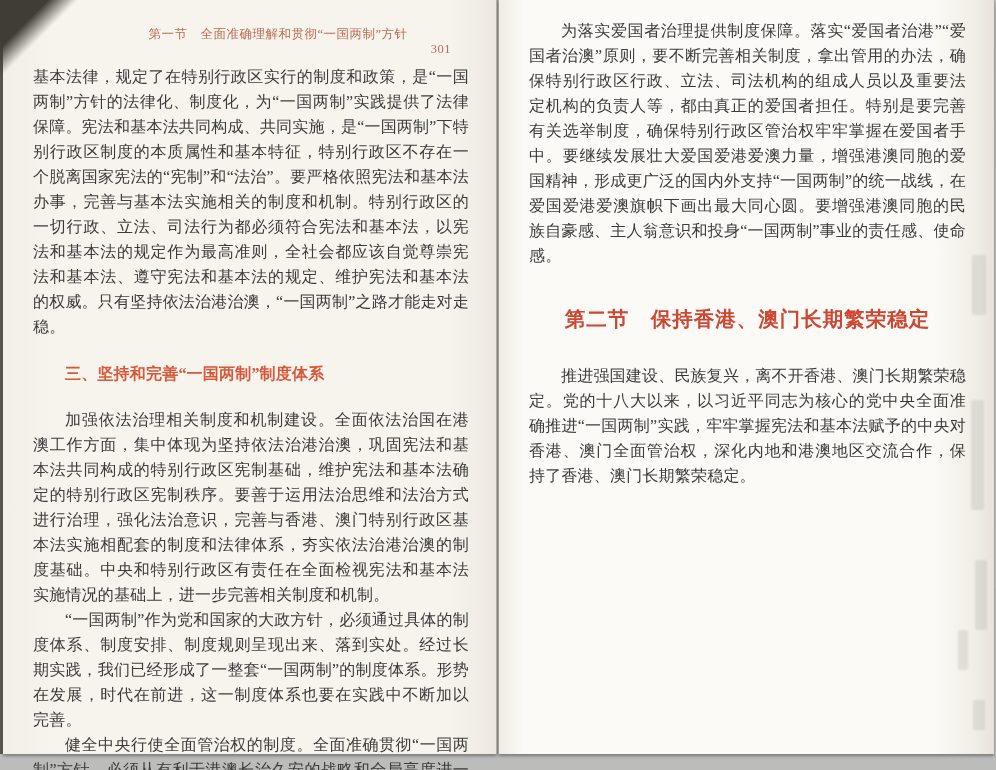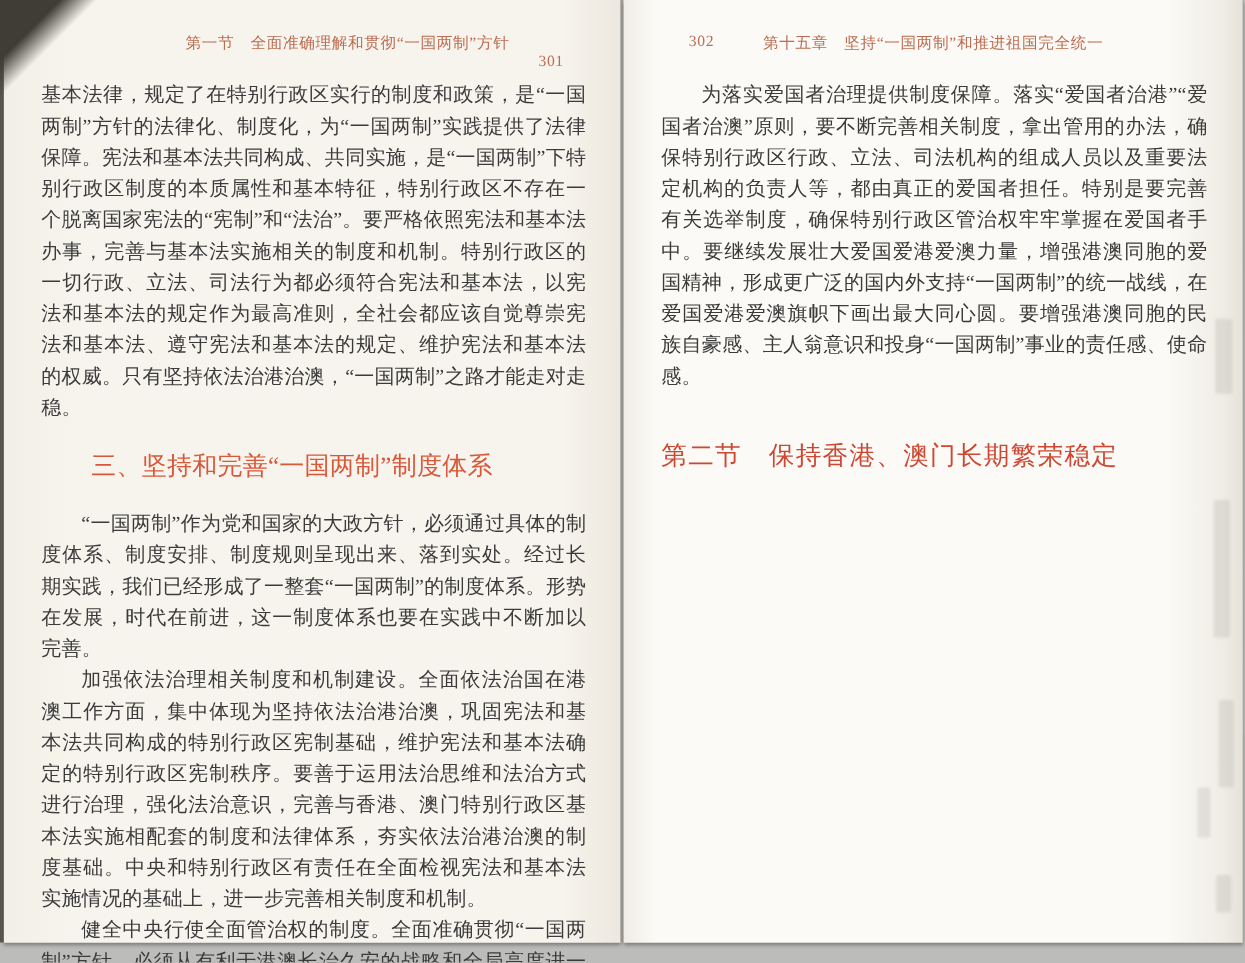--- a/index.html
+++ b/index.html
@@ -56,31 +56,32 @@
     line-height:25px;
     color:#3b3b3b;
     text-align:justify;
     text-justify:inter-ideograph;
     letter-spacing:0.2px;
   }
   .para { margin:0; }
   .para.indent { text-indent:2em; }
   .subsection-heading {
     color:#d8583a;
-    font-weight:normal;
-    font-size:20px;
+    font-weight:bold;
+    font-size:16px;
     line-height:25px;
     text-indent:2em;
     margin:22px 0 21px 0;
   }
   .section-heading {
     color:#ce4732;
-    font-weight:normal;
+    font-weight:bold;
     font-size:20.5px;
     line-height:30px;
+    text-align:center;
     text-indent:0;
     letter-spacing:1px;
     margin:36px 0 29px 0;
   }
   .bleed {
     position:absolute;
     background:rgba(125,122,118,0.16);
     filter:blur(1.2px);
     border-radius:2px;
   }
@@ -91,36 +92,33 @@
 <div class="spread">
 
   <div class="page page-left">
     <div class="running-header">
       <span class="header-title">第一节　全面准确理解和贯彻“一国两制”方针</span>
       <span class="page-number">301</span>
     </div>
     <div class="body-column">
       <p class="para">基本法律，规定了在特别行政区实行的制度和政策，是“一国两制”方针的法律化、制度化，为“一国两制”实践提供了法律保障。宪法和基本法共同构成、共同实施，是“一国两制”下特别行政区制度的本质属性和基本特征，特别行政区不存在一个脱离国家宪法的“宪制”和“法治”。要严格依照宪法和基本法办事，完善与基本法实施相关的制度和机制。特别行政区的一切行政、立法、司法行为都必须符合宪法和基本法，以宪法和基本法的规定作为最高准则，全社会都应该自觉尊崇宪法和基本法、遵守宪法和基本法的规定、维护宪法和基本法的权威。只有坚持依法治港治澳，“一国两制”之路才能走对走稳。</p>
       <h3 class="subsection-heading">三、坚持和完善“一国两制”制度体系</h3>
+      <p class="para indent">加强依法治理相关制度和机制建设。全面依法治国在港澳工作方面，集中体现为坚持依法治港治澳，巩固宪法和基本法共同构成的特别行政区宪制基础，维护宪法和基本法确定的特别行政区宪制秩序。要善于运用法治思维和法治方式进行治理，强化法治意识，完善与香港、澳门特别行政区基本法实施相配套的制度和法律体系，夯实依法治港治澳的制度基础。中央和特别行政区有责任在全面检视宪法和基本法实施情况的基础上，进一步完善相关制度和机制。</p>
       <p class="para indent">“一国两制”作为党和国家的大政方针，必须通过具体的制度体系、制度安排、制度规则呈现出来、落到实处。经过长期实践，我们已经形成了一整套“一国两制”的制度体系。形势在发展，时代在前进，这一制度体系也要在实践中不断加以完善。</p>
-      <p class="para indent">加强依法治理相关制度和机制建设。全面依法治国在港澳工作方面，集中体现为坚持依法治港治澳，巩固宪法和基本法共同构成的特别行政区宪制基础，维护宪法和基本法确定的特别行政区宪制秩序。要善于运用法治思维和法治方式进行治理，强化法治意识，完善与香港、澳门特别行政区基本法实施相配套的制度和法律体系，夯实依法治港治澳的制度基础。中央和特别行政区有责任在全面检视宪法和基本法实施情况的基础上，进一步完善相关制度和机制。</p>
       <p class="para indent">健全中央行使全面管治权的制度。全面准确贯彻“一国两制”方针，必须从有利于港澳长治久安的战略和全局高度进一步加强顶层设计，健全中央依照宪法和基本法对特别行政区行使全面管治权的制度。要依法行使宪法和基本法赋予中央的各项权力，建立健全特别行政区维护国家</p>
     </div>
   </div>
 
   <div class="gutter"></div>
 
   <div class="page page-right">
-    <div class="running-header">
-      <span class="page-number">302</span>
-      <span class="header-title">第十五章　坚持“一国两制”和推进祖国完全统一</span>
-    </div>
     <div class="body-column">
       <p class="para indent">为落实爱国者治理提供制度保障。落实“爱国者治港”“爱国者治澳”原则，要不断完善相关制度，拿出管用的办法，确保特别行政区行政、立法、司法机构的组成人员以及重要法定机构的负责人等，都由真正的爱国者担任。特别是要完善有关选举制度，确保特别行政区管治权牢牢掌握在爱国者手中。要继续发展壮大爱国爱港爱澳力量，增强港澳同胞的爱国精神，形成更广泛的国内外支持“一国两制”的统一战线，在爱国爱港爱澳旗帜下画出最大同心圆。要增强港澳同胞的民族自豪感、主人翁意识和投身“一国两制”事业的责任感、使命感。</p>
       <h2 class="section-heading">第二节　保持香港、澳门长期繁荣稳定</h2>
+      <p class="para indent">推进强国建设、民族复兴，离不开香港、澳门长期繁荣稳定。党的十八大以来，以习近平同志为核心的党中央全面准确推进“一国两制”实践，牢牢掌握宪法和基本法赋予的中央对香港、澳门全面管治权，深化内地和港澳地区交流合作，保持了香港、澳门长期繁荣稳定。</p>
 
     </div>
 
     <div class="bleed" style="right:8px;top:255px;width:14px;height:60px;"></div>
     <div class="bleed" style="right:10px;top:400px;width:13px;height:110px;"></div>
     <div class="bleed" style="right:7px;top:560px;width:12px;height:70px;"></div>
     <div class="bleed" style="right:26px;top:630px;width:10px;height:40px;"></div>
     <div class="bleed" style="right:9px;top:700px;width:12px;height:30px;"></div>
   </div>
 

